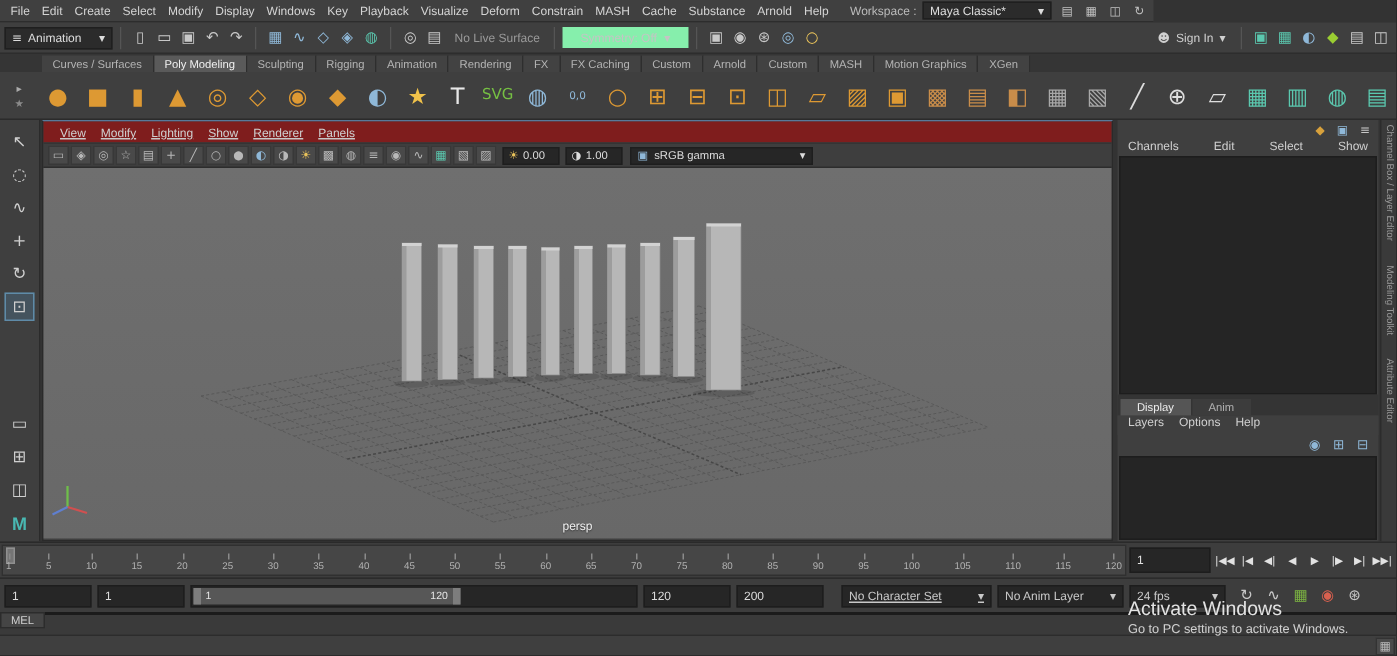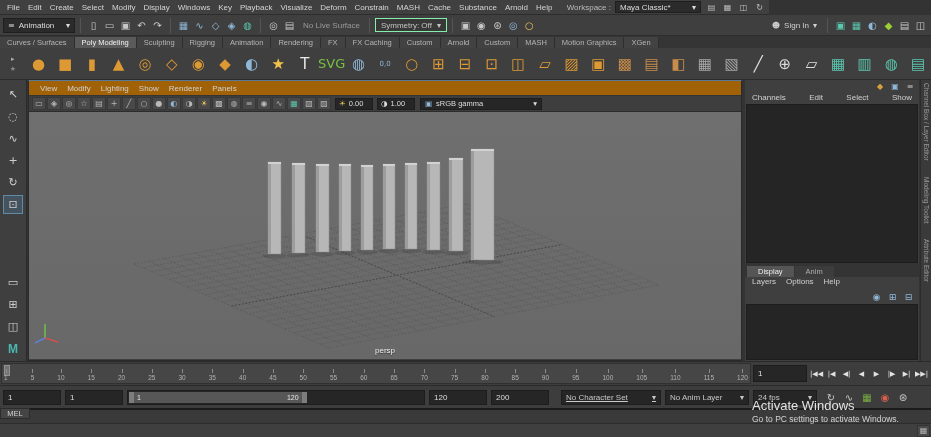--- a/index.html
+++ b/index.html
@@ -25,27 +25,27 @@
 
   
   .statusline { position:absolute; top:15px; left:0; width:931px; height:21px; background:#3f3f3f;
                 border-bottom:1px solid #2d2d2d; display:flex; align-items:center; gap:2px; padding:0 3px; }
   .mode-dd { background:#2b2b2b; border:1px solid #1f1f1f; height:15px; width:72px;
              display:flex; align-items:center; gap:4px; padding:0 4px; color:#ddd; }
   .sep { width:1px; height:15px; background:#2c2c2c; border-right:1px solid #555; margin:0 3px; }
   .icon-row { display:flex; gap:1px; }
   .sl-icon { width:15px; height:16px; display:flex; align-items:center; justify-content:center; font-size:10px; }
   .sl-text { color:#9a9a9a; padding:0 4px; }
-  .dd-text { background:#383838; border:1px solid #86efac; height:14px; display:flex; align-items:center;
+  .dd-text { background:#383838; border:7px solid #86efac; height:14px; display:flex; align-items:center;
              gap:5px; padding:0 5px; color:#c4c4c4; }
   .signin { margin-left:auto; display:flex; align-items:center; gap:4px; padding:0 5px; color:#d0d0d0; }
 
   
   .shelfTabs { position:absolute; top:36px; left:0; width:931px; height:12px; background:#353535;
-               display:flex; align-items:flex-end; }
+               display:flex; align-items:flex-end; padding-left:28px; }
   .shelf-tabs-list { display:flex; }
   .shelf-tab { font-size:7.5px; padding:1px 7px 1px; background:#424242; border-right:1px solid #2e2e2e;
                color:#b4b4b4; white-space:nowrap; }
   .shelf-tab.active { background:#5a5a5a; color:#f0f0f0; }
 
   
   .shelfRow { position:absolute; top:48px; left:0; width:931px; height:32px; background:#3f3f3f;
               border-bottom:1px solid #2b2b2b; display:flex; align-items:center; }
   .shelf-corner { width:26px; height:100%; display:flex; flex-direction:column; align-items:center;
                   justify-content:center; gap:2px; font-size:7px; color:#aaa; }
@@ -61,21 +61,21 @@
              padding:5px 0 3px; gap:3px; }
   .toolbox-list { display:flex; flex-direction:column; gap:3px; align-items:center; }
   .tool-icon { width:20px; height:19px; display:flex; align-items:center; justify-content:center;
                font-size:11px; color:#cfcfcf; border:1px solid transparent; }
   .tool-icon.active { border:1px solid #5f8ba8; background:#44535e; }
   .tb-spacer { flex:1; }
   .maya-logo { font-weight:bold; font-size:12px; }
 
   .viewport { position:absolute; left:28px; top:0; width:714px; height:281px; background:#3f3f3f;
               border:1px solid #2a2a2a; border-top:1px solid #58799a; }
-  .vp-menus { height:14px; display:flex; align-items:center; gap:2px; padding-left:7px; background:#a16207; }
+  .vp-menus { height:14px; display:flex; align-items:center; gap:2px; padding-left:7px; background:#7f1d1d;text-decoration:underline; }
   .vp-menu-item { padding:0 4px; color:#d0d0d0; }
   .vp-toolbar { height:17px; background:#3e3e3e; border-top:1px solid #343434; border-bottom:1px solid #2c2c2c;
                 display:flex; align-items:center; gap:1px; padding:0 3px; }
   .vp-tb-list { display:flex; gap:1px; }
   .vp-tb-icon { width:14px; height:13px; background:#494949; border:1px solid #383838; color:#b8b8b8;
                 display:flex; align-items:center; justify-content:center; font-size:8px; }
   .vp-field { width:38px; height:12px; background:#262626; border:1px solid #1e1e1e; color:#ddd;
               display:flex; align-items:center; gap:3px; padding:0 3px; font-size:7.5px; margin-left:3px; }
   .gamma-dd { width:122px; height:12px; background:#262626; border:1px solid #1e1e1e; color:#ddd;
               display:flex; align-items:center; gap:4px; padding:0 4px; font-size:7.5px; margin-left:4px; }
@@ -289,21 +289,21 @@
         <span class="shelf-icon g" style="color: rgb(221, 153, 51);">■</span>
         <span class="shelf-icon g" style="color: rgb(221, 153, 51);">▮</span>
         <span class="shelf-icon g" style="color: rgb(221, 153, 51);">▲</span>
         <span class="shelf-icon g" style="color: rgb(221, 153, 51);">◎</span>
         <span class="shelf-icon g" style="color: rgb(221, 153, 51);">◇</span>
         <span class="shelf-icon g" style="color: rgb(221, 153, 51);">◉</span>
         <span class="shelf-icon g" style="color: rgb(221, 153, 51);">◆</span>
         <span class="shelf-icon g" style="color: rgb(143, 184, 216);">◐</span>
         <span class="shelf-icon g" style="color: rgb(240, 194, 74);">★</span>
         <span class="shelf-icon g" style="color: rgb(232, 232, 232);">T</span>
-        <span class="shelf-icon g" style="color: rgb(118, 192, 67); font-size: 13px;">SVG</span>
+        <span class="shelf-icon g" style="color: rgb(118, 192, 67); font-size: 10px;">SVG</span>
         <span class="shelf-icon g" style="color: rgb(143, 184, 216);">◍</span>
         <span class="shelf-icon g" style="color: rgb(143, 184, 216); font-size: 7px;">0,0</span>
         <span class="shelf-icon g" style="color: rgb(221, 153, 51);">○</span>
         <span class="shelf-icon g" style="color: rgb(221, 153, 51);">⊞</span>
         <span class="shelf-icon g" style="color: rgb(221, 153, 51);">⊟</span>
         <span class="shelf-icon g" style="color: rgb(221, 153, 51);">⊡</span>
         <span class="shelf-icon g" style="color: rgb(221, 153, 51);">◫</span>
         <span class="shelf-icon g" style="color: rgb(221, 153, 51);">▱</span>
         <span class="shelf-icon g" style="color: rgb(221, 153, 51);">▨</span>
         <span class="shelf-icon g" style="color: rgb(221, 153, 51);">▣</span>

